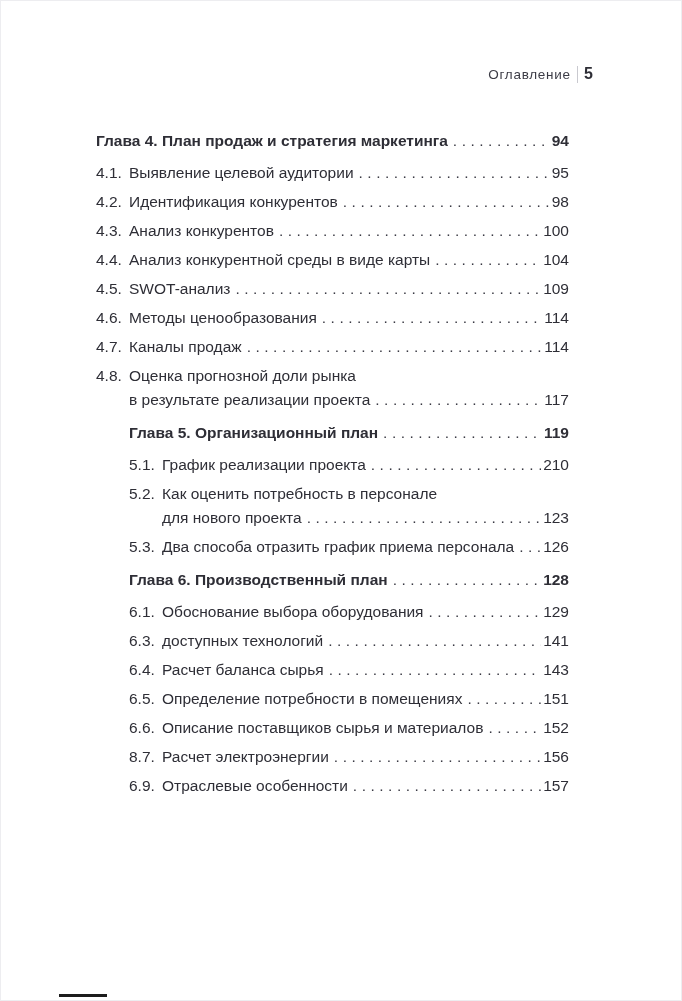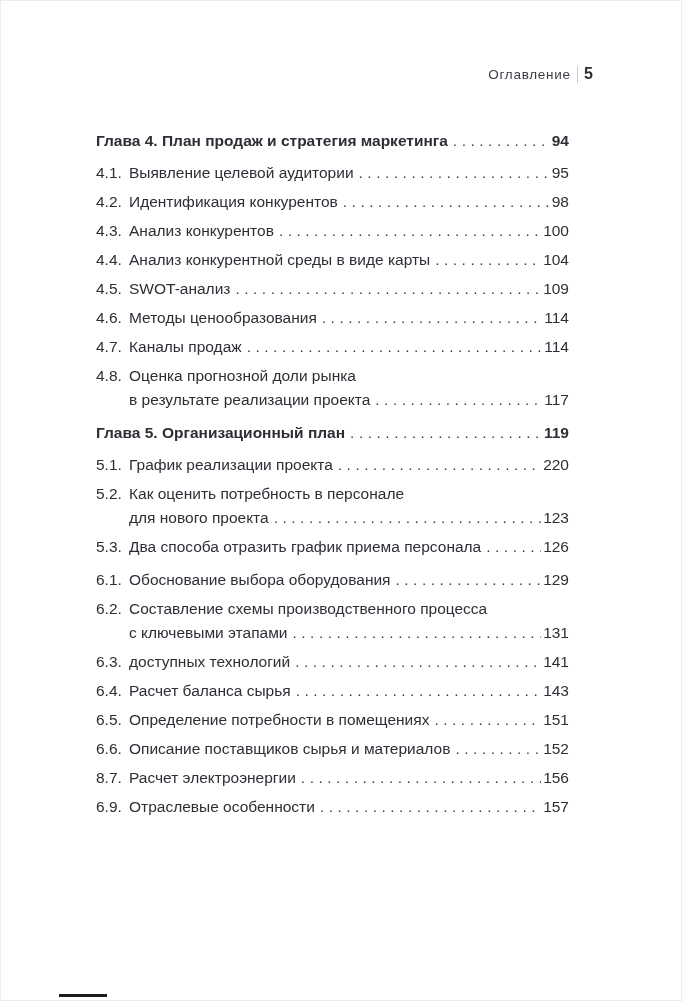--- a/index.html
+++ b/index.html
@@ -36,21 +36,21 @@
     width: 1.5px;
     height: 17px;
     background: #c9c9cf;
   }
   .header-page-number {
     font-size: 16px;
     font-weight: bold;
     color: #2e2e36;
   }
   .toc { padding-right: 24px; }
-  .toc-section:not(:first-child) { margin-top: 9px; }
+  .toc-section:not(:first-child) { margin-top: 9px; margin-left: 33px; }
   .toc-entry {
     display: flex;
     align-items: flex-start;
     margin-bottom: 5px;
     font-size: 15.5px;
     line-height: 24px;
   }
   .toc-entry .num {
     width: 33px;
     flex-shrink: 0;
@@ -193,21 +193,21 @@
               <span class="pg">119</span>
             </div>
           </div>
         </div>
         <div class="toc-entry">
           <span class="num">5.1.</span>
           <div class="body">
             <div class="line">
               <span class="txt">График реализации проекта</span>
               <span class="dots"></span>
-              <span class="pg">220</span>
+              <span class="pg">210</span>
             </div>
           </div>
         </div>
         <div class="toc-entry">
           <span class="num">5.2.</span>
           <div class="body">
             <div class="line">
               <span class="txt">Как оценить потребность в персонале</span>
             </div>
             <div class="line">
@@ -222,40 +222,36 @@
           <div class="body">
             <div class="line">
               <span class="txt">Два способа отразить график приема персонала</span>
               <span class="dots"></span>
               <span class="pg">126</span>
             </div>
           </div>
         </div>
       </section>
       <section class="toc-section">
+        <div class="toc-entry chapter">
+          <div class="body">
+            <div class="line">
+              <span class="txt">Глава 6. Производственный план</span>
+              <span class="dots"></span>
+              <span class="pg">128</span>
+            </div>
+          </div>
+        </div>
         <div class="toc-entry">
           <span class="num">6.1.</span>
           <div class="body">
             <div class="line">
               <span class="txt">Обоснование выбора оборудования</span>
               <span class="dots"></span>
               <span class="pg">129</span>
-            </div>
-          </div>
-        </div>
-        <div class="toc-entry">
-          <span class="num">6.2.</span>
-          <div class="body">
-            <div class="line">
-              <span class="txt">Составление схемы производственного процесса</span>
-            </div>
-            <div class="line">
-              <span class="txt">с ключевыми этапами</span>
-              <span class="dots"></span>
-              <span class="pg">131</span>
             </div>
           </div>
         </div>
         <div class="toc-entry">
           <span class="num">6.3.</span>
           <div class="body">
             <div class="line">
               <span class="txt">доступных технологий</span>
               <span class="dots"></span>
               <span class="pg">141</span>

